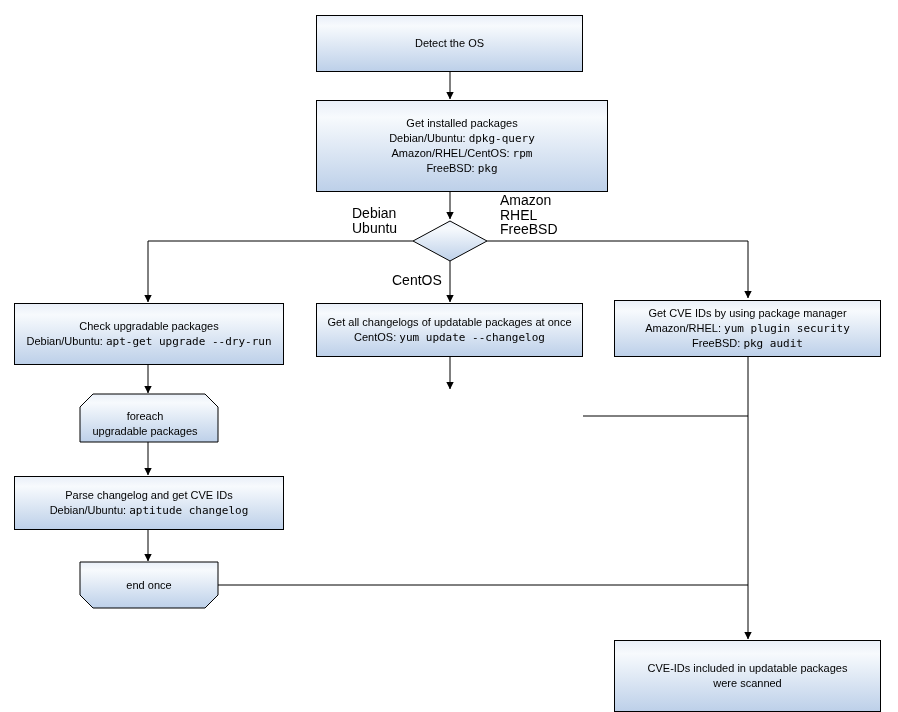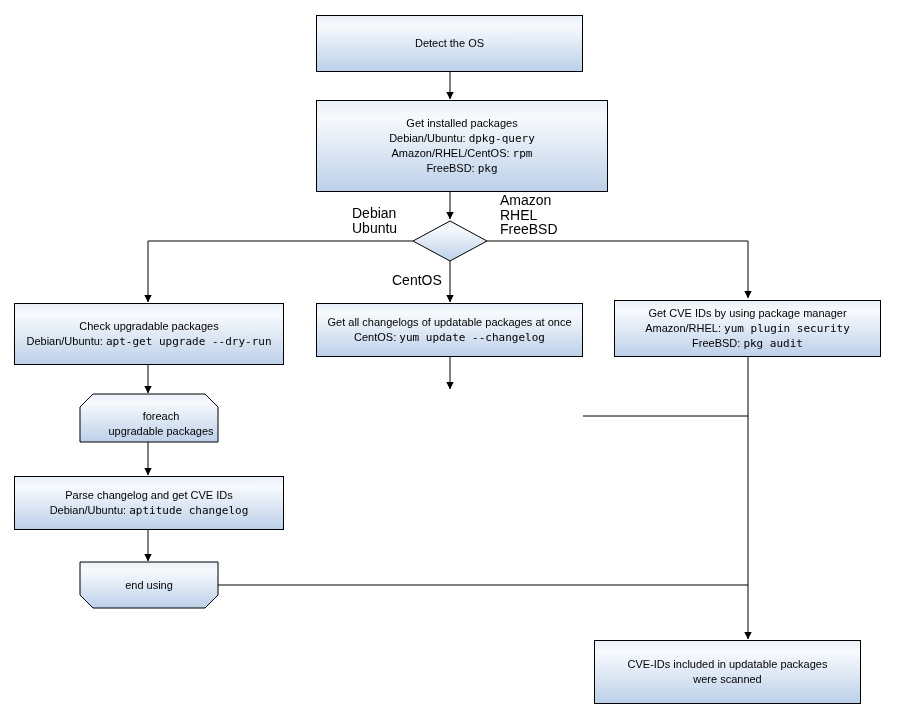--- a/index.html
+++ b/index.html
@@ -92,33 +92,33 @@
       <div class="line"><span>Get all changelogs of updatable packages at once</span></div>
       <div class="line"><span>CentOS: </span><span class="mono">yum update --changelog</span></div>
     </div>
 
   <div class="node rect" style="left:614px;top:300px;width:267px;height:57px">
       <div class="line"><span>Get CVE IDs by using package manager</span></div>
       <div class="line"><span>Amazon/RHEL: </span><span class="mono">yum plugin security</span></div>
       <div class="line"><span>FreeBSD: </span><span class="mono">pkg audit</span></div>
     </div>
 
-  <div class="node naked" style="left:92px;top:394px;width:138px;height:60px">
+  <div class="node naked" style="left:76px;top:394px;width:138px;height:60px">
       <div class="line"><span>foreach</span></div>
       <div class="line"><span>upgradable packages</span></div>
     </div>
 
 
   <div class="node rect" style="left:14px;top:476px;width:270px;height:54px">
       <div class="line"><span>Parse changelog and get CVE IDs</span></div>
       <div class="line"><span>Debian/Ubuntu: </span><span class="mono">aptitude changelog</span></div>
     </div>
 
   <div class="node naked" style="left:80px;top:562px;width:138px;height:46px">
-      <div class="line"><span>end using</span></div>
+      <div class="line"><span>end once</span></div>
     </div>
 
-  <div class="node rect" style="left:594px;top:640px;width:267px;height:64px">
+  <div class="node rect" style="left:614px;top:640px;width:267px;height:72px">
       <div class="line"><span>CVE-IDs included in updatable packages</span></div>
       <div class="line"><span>were scanned</span></div>
     </div>
 
 </div>
 
 </body></html>

